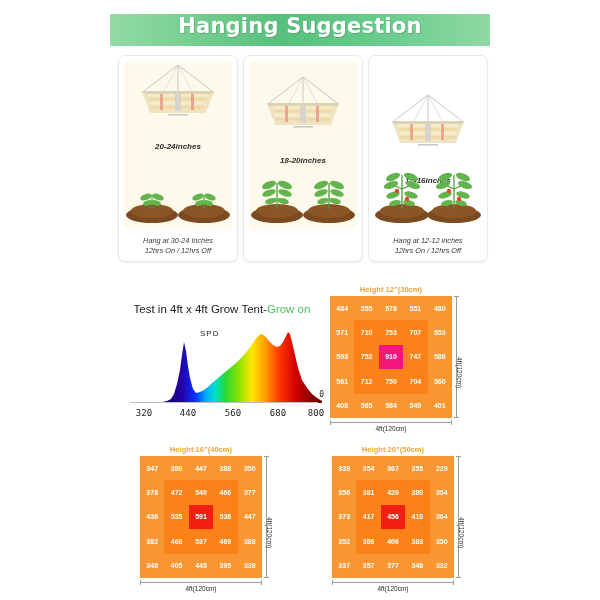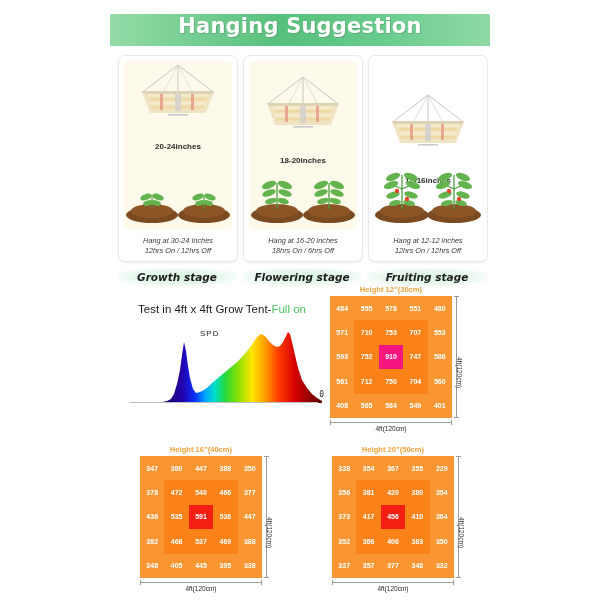--- a/index.html
+++ b/index.html
@@ -40,21 +40,21 @@
     position:absolute;left:5px;right:5px;top:5px;height:168px;
     background:#fdfaeb;border-radius:4px;overflow:hidden;
   }
   .card-3 .card-scene{background:#ffffff;}
   .card-caption{
     position:absolute;left:0;right:0;bottom:4px;
     text-align:center;font-size:7.3px;font-style:italic;color:#3a3a3a;line-height:1.45;
   }
   .dist-label{
     position:absolute;left:0;right:0;
-    text-align:center;font-size:8px;font-weight:bold;color:#2b2b2b;
+    text-align:center;font-size:8px;font-weight:bold;font-style:italic;color:#2b2b2b;
   }
   .soil-wrap{position:absolute;left:0;right:0;bottom:0;}
 
   
   .stage{
     position:absolute;height:18px;width:118px;
     display:flex;align-items:center;justify-content:center;
     background:radial-gradient(ellipse at center,#d8f2df 0%,#e9f8ee 55%,rgba(255,255,255,0) 85%);
   }
   .stage-1{left:118px;top:268px;}
@@ -251,24 +251,20 @@
           <ellipse cx="39" cy="30" rx="6" ry="2.8" transform="rotate(14 39 30)"></ellipse>
           <ellipse cx="77" cy="14" rx="7.5" ry="3.4" transform="rotate(-22 77 14)"></ellipse>
           <ellipse cx="93" cy="14" rx="7.5" ry="3.4" transform="rotate(22 93 14)"></ellipse>
           <ellipse cx="77" cy="22" rx="7" ry="3.2" transform="rotate(-18 77 22)"></ellipse>
           <ellipse cx="93" cy="22" rx="7" ry="3.2" transform="rotate(18 93 22)"></ellipse>
           <ellipse cx="79" cy="30" rx="6" ry="2.8" transform="rotate(-14 79 30)"></ellipse>
           <ellipse cx="91" cy="30" rx="6" ry="2.8" transform="rotate(14 91 30)"></ellipse>
         </g>
       </svg>
     </div>
-    <div class="card-caption">
-      <div>Hang at 16-20 inches</div>
-      <div>18hrs On / 6hrs Off</div>
-    </div>
   </div>
 
   <div class="card card-3">
     <div class="card-scene">
       <svg viewBox="0 0 108 168" width="108" height="168">
         <line x1="54" y1="34" x2="20" y2="60" stroke="#b9b9b9" stroke-width="0.8"></line>
         <line x1="54" y1="34" x2="88" y2="60" stroke="#b9b9b9" stroke-width="0.8"></line>
         <line x1="54" y1="34" x2="54" y2="60" stroke="#b9b9b9" stroke-width="0.8"></line>
         <line x1="54" y1="34" x2="40" y2="60" stroke="#cfcfcf" stroke-width="0.6"></line>
         <line x1="54" y1="34" x2="68" y2="60" stroke="#cfcfcf" stroke-width="0.6"></line>
@@ -326,33 +322,24 @@
             <circle cx="90" cy="32" r="2.2"></circle>
         </g>
       </svg>
     </div>
     <div class="card-caption">
       <div>Hang at 12-12 inches</div>
       <div>12hrs On / 12hrs Off</div>
     </div>
   </div>
 
-  <div class="stage stage-1">
-    <span>Growth stage</span>
-  </div>
-  <div class="stage stage-2">
-    <span>Flowering stage</span>
-  </div>
-  <div class="stage stage-3">
-    <span>Fruiting stage</span>
-  </div>
 
   <div class="spd-block">
     <div class="spd-title">
-      <span>Test in 4ft x 4ft Grow Tent-</span><span class="accent">Full on</span>
+      <span>Test in 4ft x 4ft Grow Tent-</span><span class="accent">Grow on</span>
     </div>
     <div class="spd-plot">
       <svg viewBox="0 0 200 78" width="200" height="78" preserveAspectRatio="none">
         <defs>
           <linearGradient id="spdgrad" x1="0" y1="0" x2="1" y2="0">
             <stop offset="0.00" stop-color="#12004a"></stop>
             <stop offset="0.16" stop-color="#2400a8"></stop>
             <stop offset="0.24" stop-color="#0b30ff"></stop>
             <stop offset="0.30" stop-color="#00a6ff"></stop>
             <stop offset="0.36" stop-color="#00e0c8"></stop>
@@ -364,20 +351,27 @@
             <stop offset="0.84" stop-color="#d40000"></stop>
             <stop offset="1.00" stop-color="#5a0000"></stop>
           </linearGradient>
         </defs>
         <path d="M33,78 L38,77.5 L45,76 L49,74 L52,69 L55,59 L58,45 L60,30 L62,17 L64,26 L66,41 L68,53 L71,64 L74,68 L78,67 L82,65 L86,62 L90,58 L96,53 L102,48 L108,43 L114,38 L120,32 L126,25 L131,18 L135,12 L139,9 L143,11 L147,16 L151,20 L155,22 L158,21 L161,17 L164,11 L166,7 L168,9 L170,17 L173,30 L176,43 L180,55 L185,63 L190,69 L195,73 L200,76 L200,78 Z" fill="url(#spdgrad)"></path>
         <line x1="8" y1="77.5" x2="196" y2="77.5" stroke="#bdbdbd" stroke-width="1.2"></line>
       </svg>
     </div>
     <div class="spd-caption-spd">SPD</div>
     <div class="spd-zero">0</div>
+    <div class="spd-ticks">
+      <span style="left:11%;">320</span>
+      <span style="left:33%;">440</span>
+      <span style="left:55.5%;">560</span>
+      <span style="left:78%;">680</span>
+      <span style="left:97%;">800</span>
+    </div>
   </div>
 
   <div class="grid-block g1">
     <div class="grid-head">Height 12"(30cm)</div>
     <div class="grid-map">
       <div class="cell ring0">484</div>
       <div class="cell ring0">555</div>
       <div class="cell ring0">578</div>
       <div class="cell ring0">551</div>
       <div class="cell ring0">480</div>

